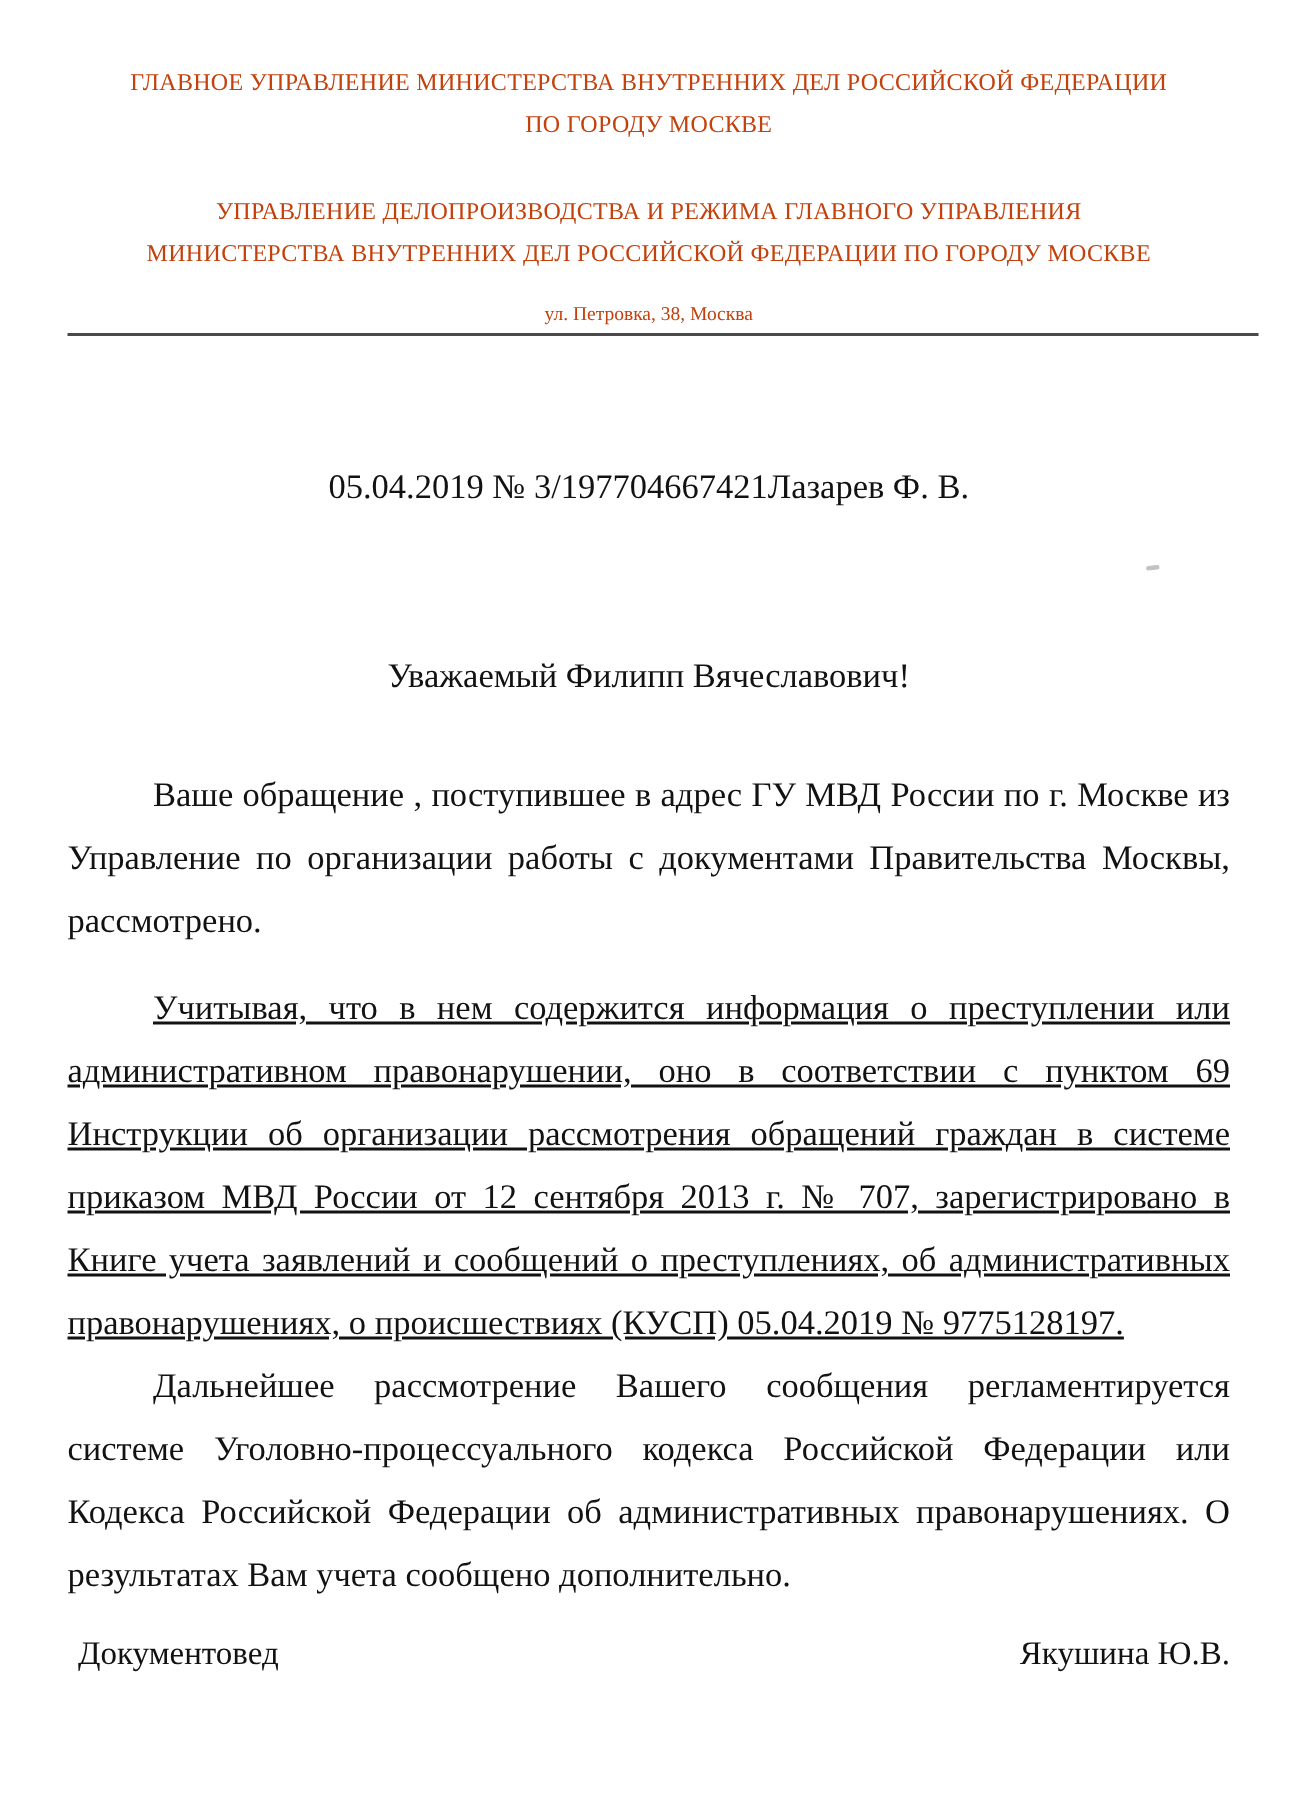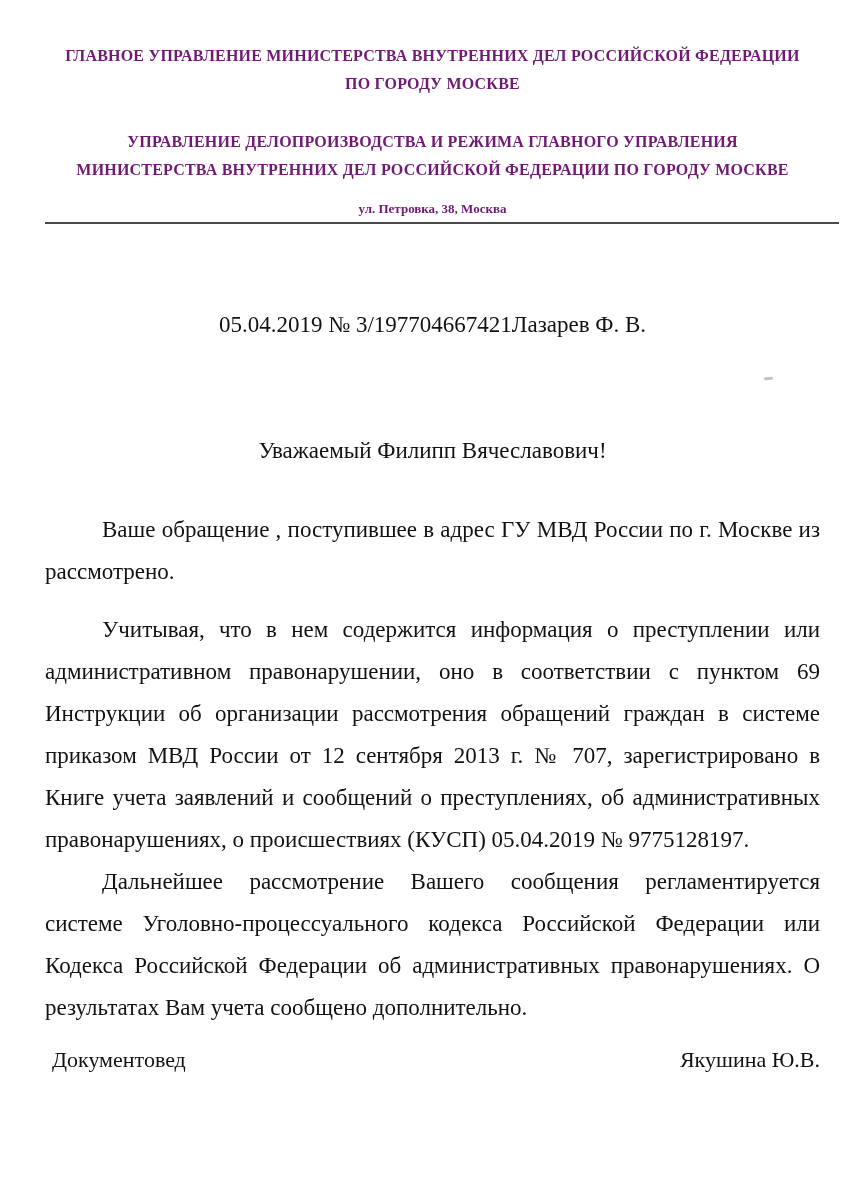--- a/index.html
+++ b/index.html
@@ -14,21 +14,21 @@
     margin: 0 auto;
     background: #ffffff;
     box-sizing: border-box;
     padding: 42px 48px 0 45px;
     overflow: hidden;
     font-family: "Liberation Serif", "DejaVu Serif", serif;
     color: #121212;
   }
 
   
-  .letterhead { text-align: center; font-weight: bold; color: #701a75; }
+  .letterhead { text-align: center; font-weight: normal; color: #c2410c; }
   .org-top  { font-size: 16px; line-height: 28px; letter-spacing: 0.2px; }
   .org-unit { margin-top: 30px; font-size: 16px; line-height: 28px; letter-spacing: 0.2px; }
   .address  { margin-top: 14px; font-size: 13px; line-height: 22px; }
   .cline { text-align: center; white-space: nowrap; }
   .rule {
     margin-top: 2px;
     margin-right: -19px;   
     border-top: 2px solid #4a4a4a;
     height: 0;
   }
@@ -60,21 +60,21 @@
   .salutation {
     margin-top: 90px;
     text-align: center;
     font-size: 23px;
     line-height: 42px;
   }
 
   
   .body { margin-top: 37px; font-size: 23px; }
   .paragraph { line-height: 42px; }
-  .paragraph + .paragraph.gap-before { margin-top: 16px; }
+  .paragraph + .paragraph.gap-before { margin-top: 16px; text-decoration: underline; }
   .pline {
     text-align: justify;
     text-align-last: justify;
   }
   .pline:last-child { text-align-last: left; }
   .paragraph .pline:first-child { text-indent: 57px; }
 
   
   .sign-row {
     margin-top: 16px;
@@ -110,20 +110,21 @@
     <span>Лазарев Ф. В.</span>
   </div>
 
   <div class="smudge"></div>
 
   <div class="salutation">Уважаемый Филипп Вячеславович!</div>
 
   <div class="body">
     <div class="paragraph">
         <div class="pline">Ваше обращение , поступившее в адрес ГУ МВД России по г. Москве из</div>
+        <div class="pline">Управление по организации работы с документами Правительства Москвы,</div>
         <div class="pline">рассмотрено.</div>
       </div>
     <div class="paragraph gap-before">
         <div class="pline">Учитывая, что в нем содержится информация о преступлении или</div>
         <div class="pline">административном правонарушении, оно в соответствии с пунктом 69</div>
         <div class="pline">Инструкции об организации рассмотрения обращений граждан в системе</div>
         <div class="pline">приказом МВД России от 12 сентября 2013 г. № 707, зарегистрировано в</div>
         <div class="pline">Книге учета заявлений и сообщений о преступлениях, об административных</div>
         <div class="pline">правонарушениях, о происшествиях (КУСП) 05.04.2019 № 9775128197.</div>
       </div>

